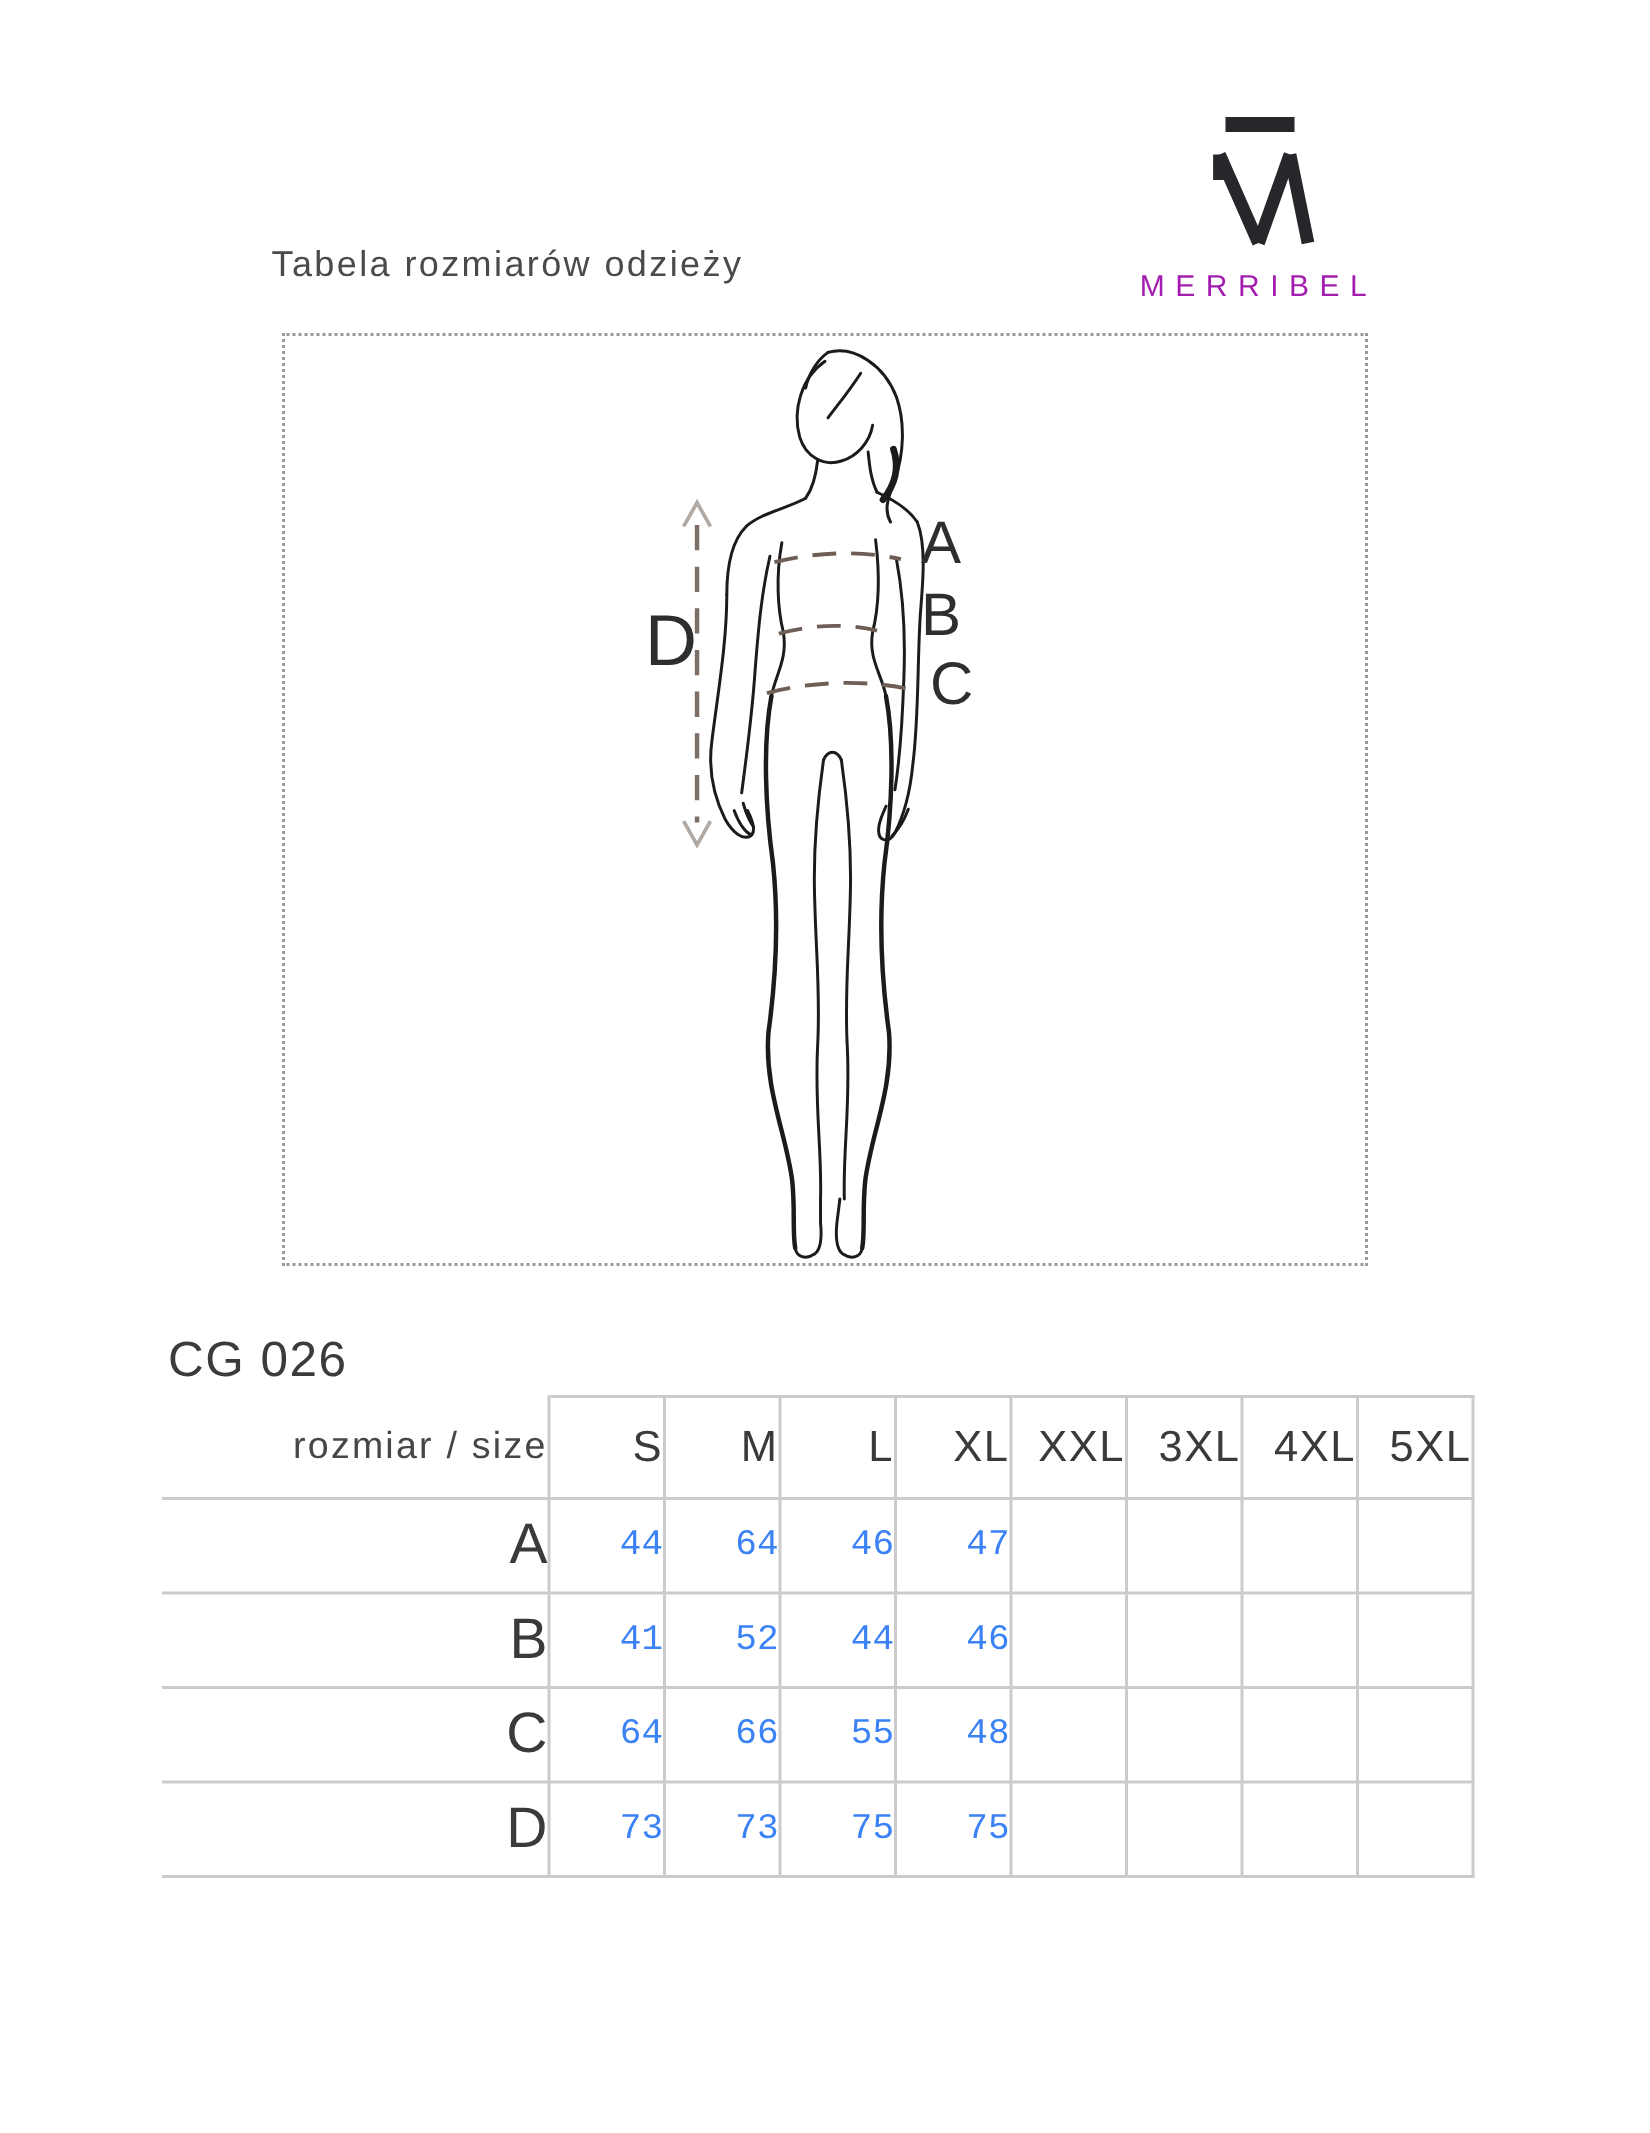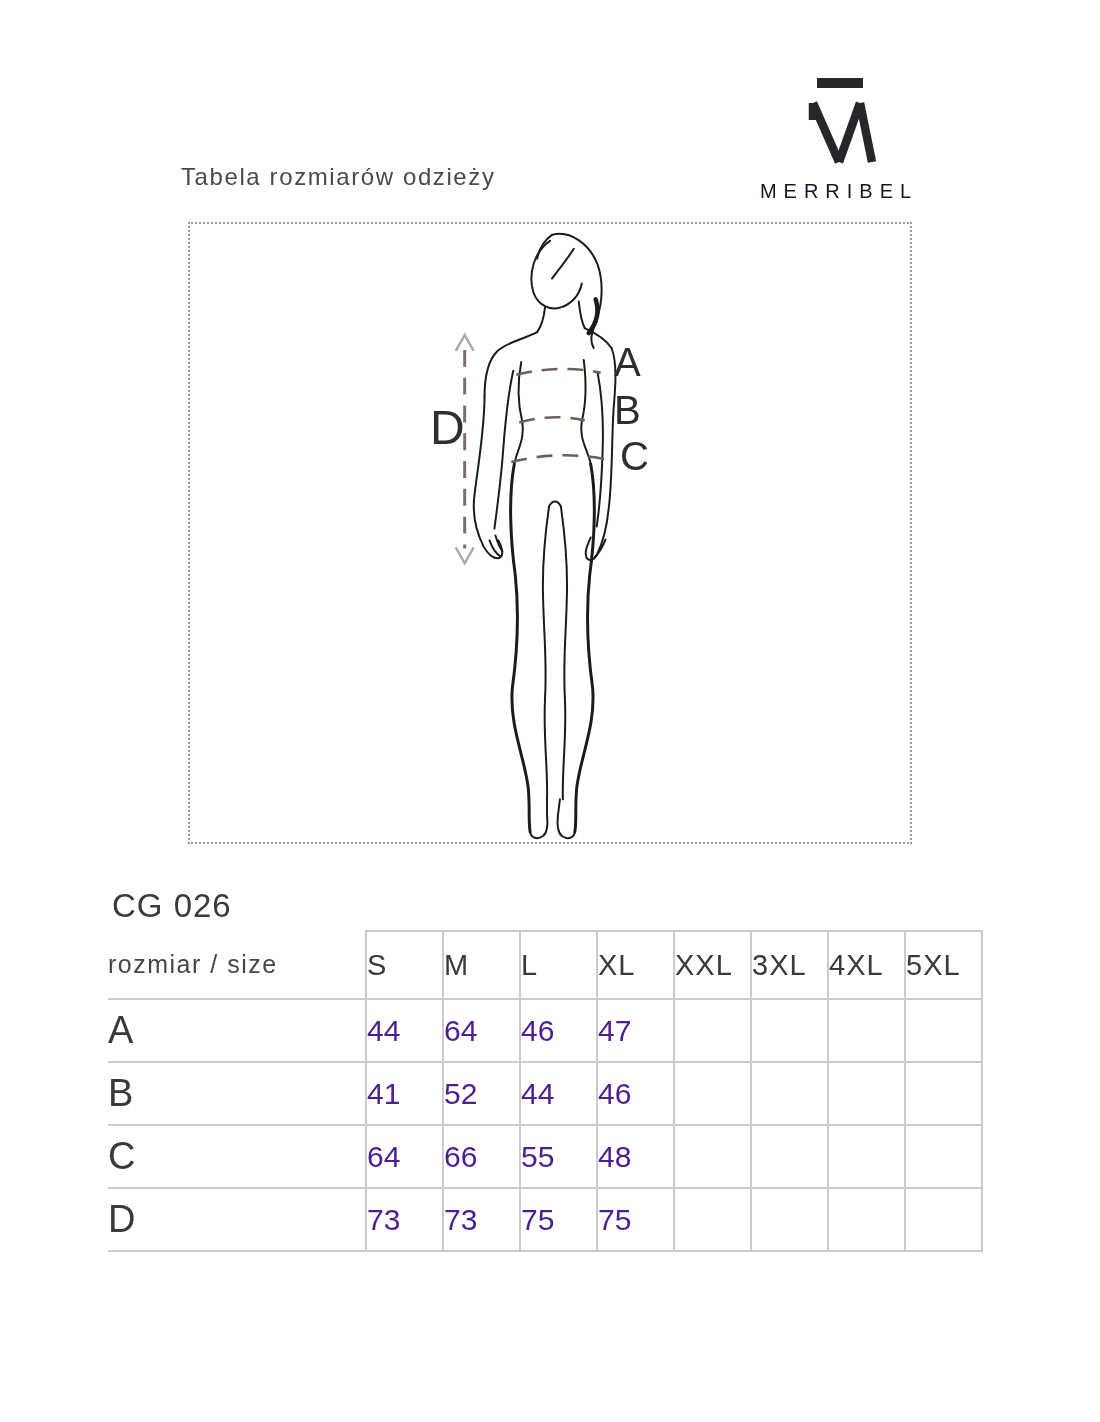--- a/index.html
+++ b/index.html
@@ -20,21 +20,21 @@
   }
 
   .logo {
     position:absolute; left:754px; top:78px; width:170px;
     text-align:center;
   }
   .logo svg { display:block; margin:0 auto; }
   .brand-name {
     margin-top:14px;
     font-size:20px; font-weight:400; letter-spacing:7px;
-    color:#0f172a; white-space:nowrap;
+    color:#a21caf; white-space:nowrap;
   }
 
   
   .figure-box {
     position:absolute; left:188px; top:222px;
     width:724px; height:622px;
     border:2px dotted #9a9a9a;
   }
   .figure-box svg { position:absolute; left:0; top:0; }
 
@@ -53,30 +53,30 @@
     font-size:33px; font-weight:300; letter-spacing:1px; color:#3b3b3b;
   }
 
   
   table.size-table {
     position:absolute; left:108px; top:930px;
     border-collapse:collapse; table-layout:fixed;
   }
   .size-table td, .size-table th {
     border:2px solid #cbcbcb;
-    text-align:left; vertical-align:middle;
+    text-align:right; vertical-align:middle;
     font-weight:300; background:#ffffff;
   }
   .size-table tr.head-row   { height:68px; }
   .size-table tr.data-row   { height:63px; }
   .size-table .corner       { border-top:none; border-left:none;
                               font-size:25px; letter-spacing:1.5px; color:#464646; }
   .size-table .size-col     { font-size:29px; letter-spacing:1px; color:#3a3a3a; }
   .size-table .row-label    { border-left:none; font-size:38px; color:#3a3a3a; }
-  .size-table .value-cell   { font-size:30px; color:#4c1d95; }
+  .size-table .value-cell   { font-size:24px; color:#3b82f6;font-family:Liberation Mono, monospace; }
 </style>
 </head>
 <body>
 
 <div class="titles">
   <div>Tabela rozmiarów odzieży</div>
 </div>
 
 <div class="logo">
   <svg width="76" height="88" viewBox="0 0 76 88">

